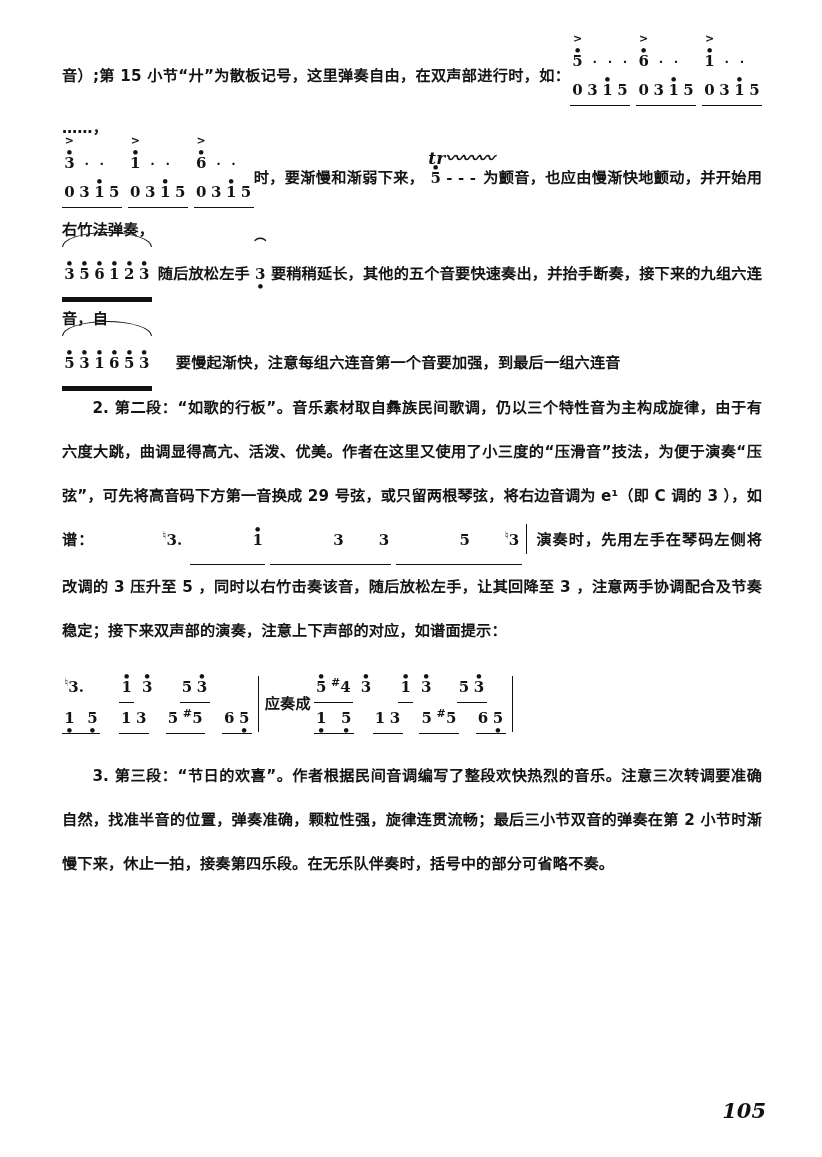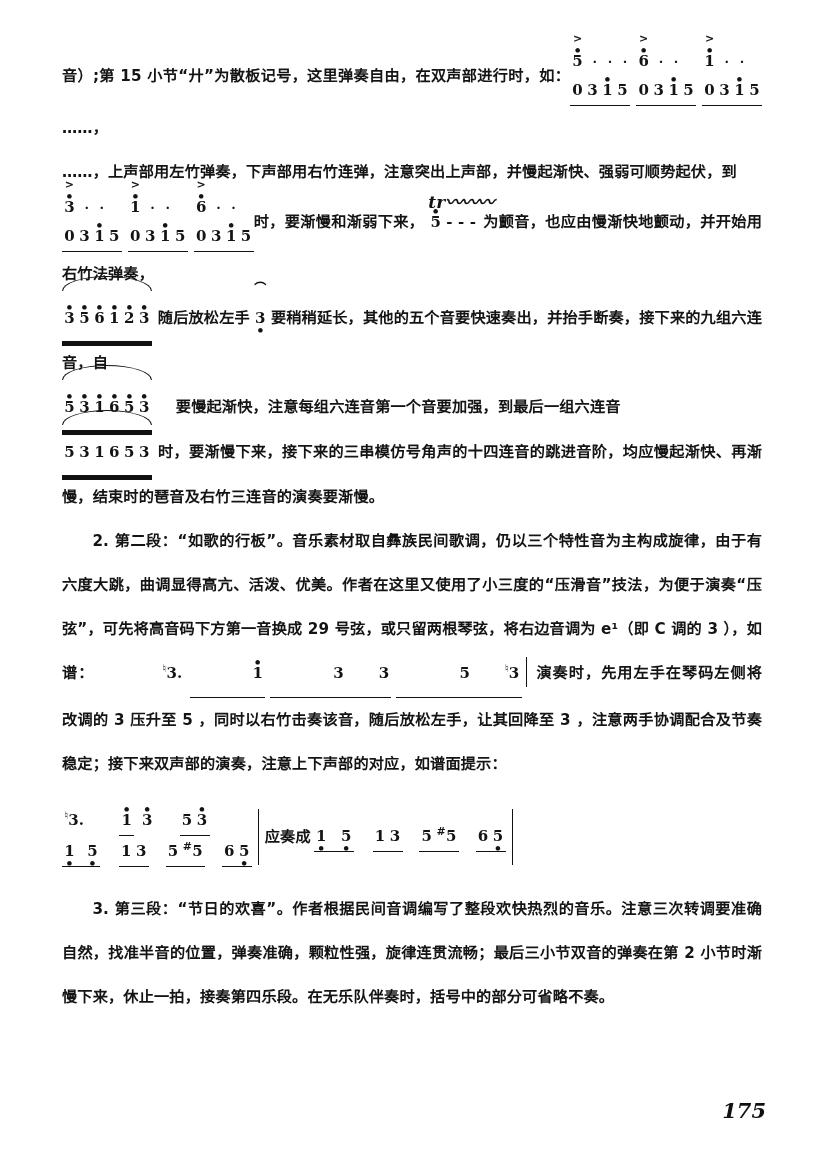--- a/index.html
+++ b/index.html
@@ -209,23 +209,20 @@
             <span class="vline upper">
               <span class="n up" style="position:relative"><span class="acc">&gt;</span>1</span><span class="tiny-dot-row">&nbsp;· ·</span>
             </span>
             <span class="vline lower">
               <span class="beam1"><span class="n">0</span><span class="n">3</span><span class="n up">1</span><span class="n">5</span></span>
             </span>
           </span>
         </span></span><span>……，</span>
     </p>
 
-    <p class="para">
-      <span>……，上声部用左竹弹奏，下声部用右竹连弹，注意突出上声部，并慢起渐快、强弱可顺势起伏，到</span>
-    </p>
 
     <p class="para tall">
       <span class="jp">
         <span class="grp">
           <span class="twovoice">
             <span class="vline upper">
               <span class="n up" style="position:relative"><span class="acc">&gt;</span>3</span><span class="tiny-dot-row">&nbsp;· ·</span>
             </span>
             <span class="vline lower">
               <span class="beam1"><span class="n">0</span><span class="n">3</span><span class="n up">1</span><span class="n">5</span></span>
@@ -271,28 +268,20 @@
 
     <p class="para taller">
       <span class="jp" style="position:relative; margin-right:24px;">
         <span class="grp" style="position:relative">
           <span class="slur"></span>
           <span class="beam2"><span class="n up">5</span><span class="n up">3</span><span class="n up">1</span><span class="n up">6</span><span class="n up">5</span><span class="n up">3</span></span>
         </span>
       </span><span>要慢起渐快，注意每组六连音第一个音要加强，到最后一组六连音</span>
     </p>
 
-    <p class="para taller">
-      <span class="jp" style="position:relative; margin-right:6px;">
-        <span class="grp" style="position:relative">
-          <span class="slur"></span>
-          <span class="beam2"><span class="n">5</span><span class="n">3</span><span class="n">1</span><span class="n">6</span><span class="n">5</span><span class="n">3</span></span>
-        </span>
-      </span><span>时，要渐慢下来，接下来的三串模仿号角声的十四连音的跳进音阶，均应慢起渐快、再渐慢，结束时的琶音及右竹三连音的演奏要渐慢。</span>
-    </p>
 
     <p class="para indent">
       <span>2. 第二段：“如歌的行板”。音乐素材取自彝族民间歌调，仍以三个特性音为主构成旋律，由于有六度大跳，曲调显得高亢、活泼、优美。作者在这里又使用了小三度的“压滑音”技法，为便于演奏“压弦”，可先将高音码下方第一音换成 29 号弦，或只留两根琴弦，将右边音调为 e¹（即 C 调的 3 ），如谱：</span><span class="jp" style="margin:0 5px;">
         <span class="n"><span class="acci">♮</span>3.</span><span class="beam1" style="margin-left:5px"><span class="n up">1</span></span><span class="beam1" style="margin-left:5px"><span class="n">3</span><span class="n">3</span></span><span class="beam1" style="margin-left:5px"><span class="n">5</span><span class="n"><span class="acci">♮</span>3</span></span><span class="bar"></span>
       </span><span>演奏时，先用左手在琴码左侧将改调的 3 压升至 5 ，同时以右竹击奏该音，随后放松左手，让其回降至 3 ，注意两手协调配合及节奏稳定；接下来双声部的演奏，注意上下声部的对应，如谱面提示：</span>
     </p>
 
     <p class="para" style="line-height:100px;text-decoration:underline;">
       <span class="jp" style="vertical-align:middle;">
         <span class="twovoice">
@@ -307,20 +296,29 @@
           <span class="vline lower">
             <span class="beam1"><span class="n dn">1</span><span style="display:inline-block;width:8px"></span><span class="n dn">5</span></span>
             <span style="display:inline-block;width:8px"></span>
             <span class="beam1"><span class="n">1</span><span class="n">3</span></span>
             <span style="display:inline-block;width:6px"></span>
             <span class="beam1"><span class="n">5</span><span class="n"><span class="acci">#</span>5</span></span>
             <span style="display:inline-block;width:6px"></span>
             <span class="beam1"><span class="n">6</span><span class="n dn">5</span></span>
           </span>
         </span><span class="sysbar"></span><span style="font-weight:600;font-size:15.2px;font-family:'DejaVu Sans',sans-serif;vertical-align:middle;">应奏成</span><span class="twovoice" style="margin-left:3px">
+          <span class="vline upper">
+            <span class="beam1"><span class="n up">5</span><span class="n"><span class="acci">#</span>4</span></span>
+            <span class="n up">3</span>
+            <span style="display:inline-block;width:14px"></span>
+            <span class="beam1"><span class="n up">1</span></span>
+            <span class="n up">3</span>
+            <span style="display:inline-block;width:12px"></span>
+            <span class="beam1"><span class="n">5</span><span class="n up">3</span></span>
+          </span>
           <span class="vline lower">
             <span class="beam1"><span class="n dn">1</span><span style="display:inline-block;width:10px"></span><span class="n dn">5</span></span>
             <span style="display:inline-block;width:8px"></span>
             <span class="beam1"><span class="n">1</span><span class="n">3</span></span>
             <span style="display:inline-block;width:6px"></span>
             <span class="beam1"><span class="n">5</span><span class="n"><span class="acci">#</span>5</span></span>
             <span style="display:inline-block;width:6px"></span>
             <span class="beam1"><span class="n">6</span><span class="n dn">5</span></span>
           </span>
         </span><span class="sysbar"></span>
@@ -331,14 +329,14 @@
     <p class="para indent">
       <span>3. 第三段：“节日的欢喜”。作者根据民间音调编写了整段欢快热烈的音乐。注意三次转调要准确自然，找准半音的位置，弹奏准确，颗粒性强，旋律连贯流畅；最后三小节双音的弹奏在第 2 小节时渐慢下来，休止一拍，接奏第四乐段。在无乐队伴奏时，括号中的部分可省略不奏。</span>
     </p>
 
     <p class="para indent">
       
     </p>
 
   </div>
 
-  <div class="pagenum">175</div>
+  <div class="pagenum">105</div>
 </div>
 
 </body></html>

